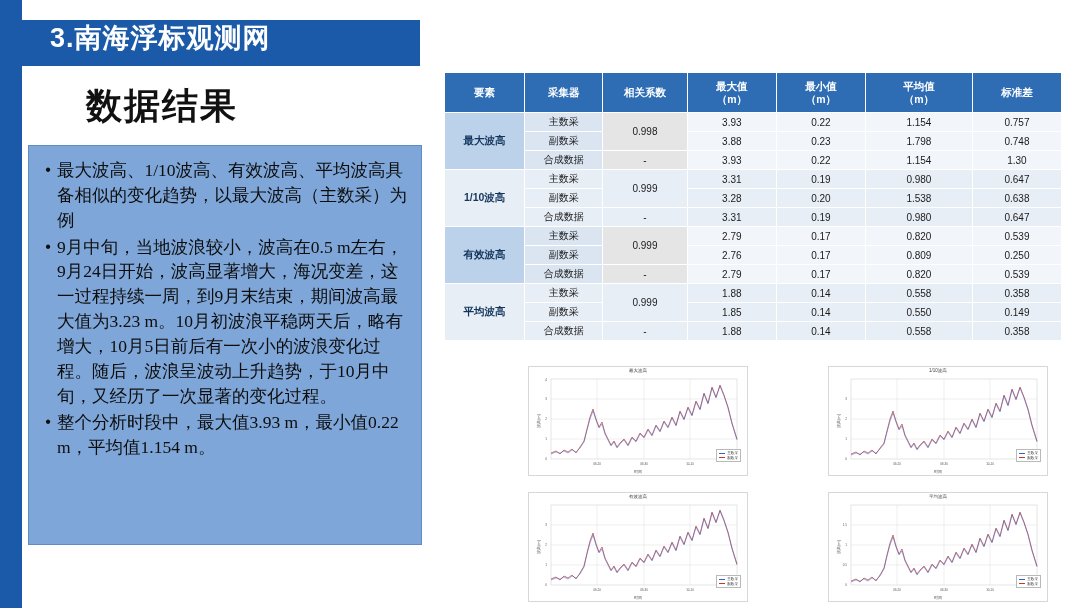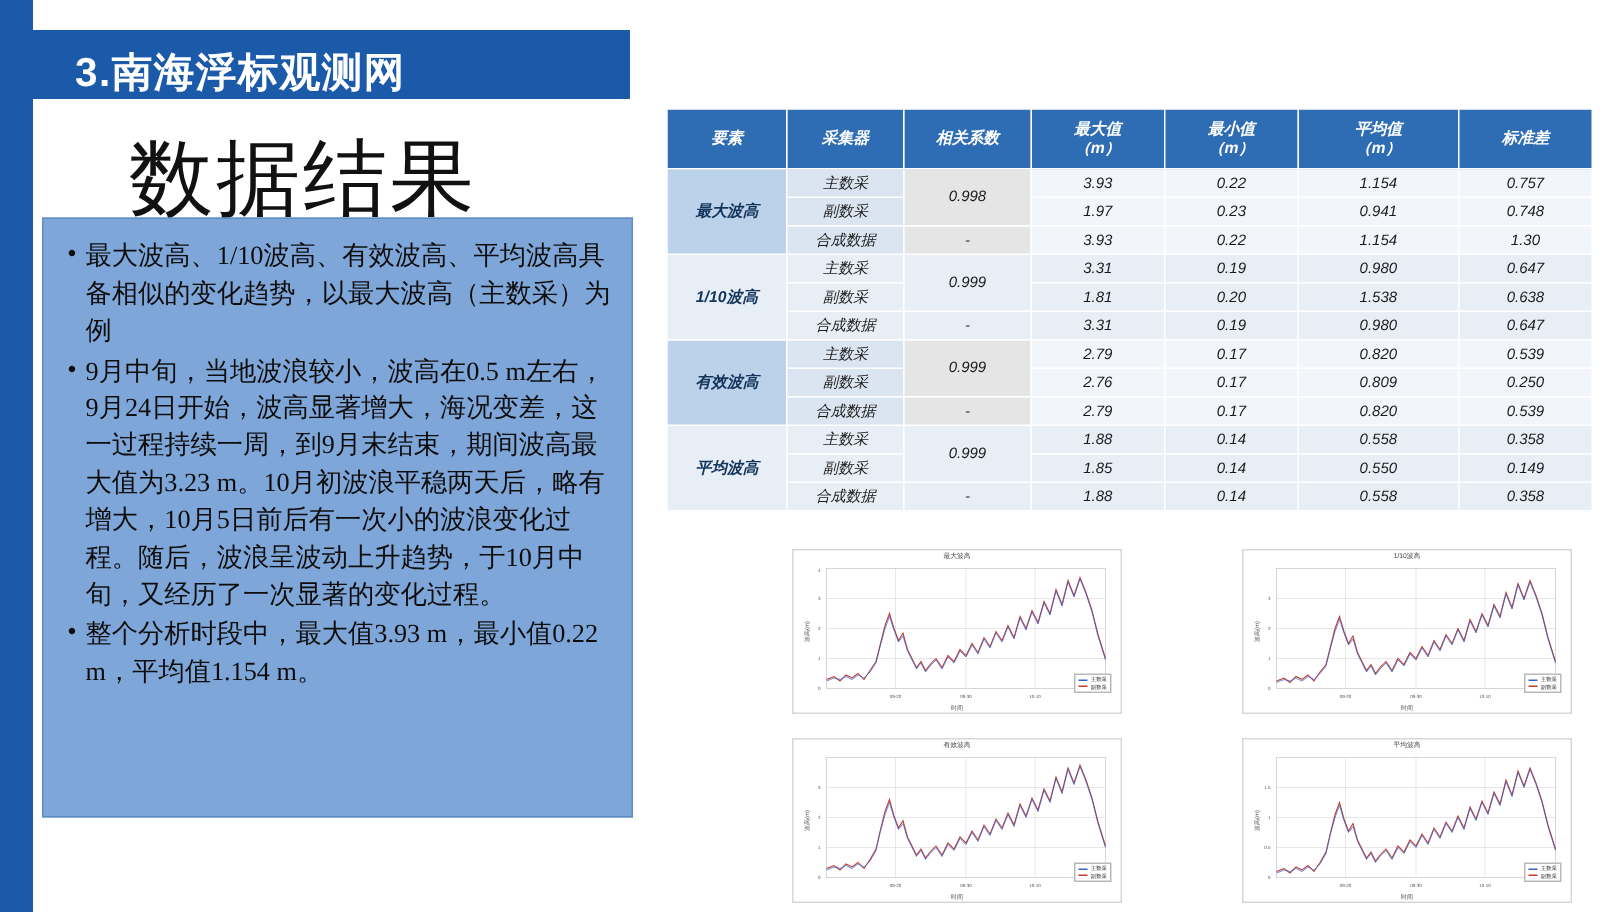--- a/index.html
+++ b/index.html
@@ -17,36 +17,36 @@
     width: 22px; height: 608px;
     background: #1b5aa8;
   }
   
   #title-bar {
     position: absolute;
     left: 22px; top: 20px;
     width: 398px; height: 46px;
     background: #1b5aa8;
     display: flex;
-    align-items: flex-end;
+    align-items: flex-start;
     padding-left: 28px;
   }
   #title-bar .title-text {
     color: #ffffff;
     font-size: 27px;
     font-weight: bold;
     letter-spacing: 1px;
     white-space: nowrap;
   }
   
   #heading {
     position: absolute;
     left: 86px; top: 82px;
-    font-size: 56px;
-    font-weight: normal;
+    font-size: 36px;
+    font-weight: bold;
     color: #111111;
     letter-spacing: 2px;
   }
   
   #bullet-panel {
     position: absolute;
     left: 28px; top: 145px;
     width: 394px; height: 400px;
     background: #7ea6d8;
     border: 1px solid #5e8cc4;
@@ -68,21 +68,20 @@
   }
   #bullet-panel li .txt { flex: 1 1 auto; font-family: Liberation Serif, serif; }
   
   #data-table {
     position: absolute;
     left: 444px; top: 72px;
     width: 618px;
     border-collapse: collapse;
     font-size: 10px;
     color: #1a1a1a;
-    font-style: italic;
   }
   #data-table th {
     background: #2e6db4;
     color: #ffffff;
     font-size: 10.5px;
     font-weight: bold;
     border: 1px solid #ffffff;
     padding: 4px 2px;
     line-height: 1.15;
     height: 40px;
@@ -218,23 +217,23 @@
       <td class="rowhead" rowspan="3">最大波高</td>
       <td class="collector">主数采</td>
       <td class="corr" rowspan="2">0.998</td>
       <td>3.93</td>
       <td>0.22</td>
       <td>1.154</td>
       <td>0.757</td>
     </tr>
     <tr>
       <td class="collector">副数采</td>
-      <td>1.97</td>
+      <td>3.88</td>
       <td>0.23</td>
-      <td>0.941</td>
+      <td>1.798</td>
       <td>0.748</td>
     </tr>
     <tr>
       <td class="collector">合成数据</td>
       <td class="corr">-</td>
       <td>3.93</td>
       <td>0.22</td>
       <td>1.154</td>
       <td>1.30</td>
     </tr>
@@ -243,21 +242,21 @@
       <td class="rowhead" rowspan="3">1/10波高</td>
       <td class="collector">主数采</td>
       <td class="corr" rowspan="2">0.999</td>
       <td>3.31</td>
       <td>0.19</td>
       <td>0.980</td>
       <td>0.647</td>
     </tr>
     <tr class="band-alt">
       <td class="collector">副数采</td>
-      <td>1.81</td>
+      <td>3.28</td>
       <td>0.20</td>
       <td>1.538</td>
       <td>0.638</td>
     </tr>
     <tr class="band-alt">
       <td class="collector">合成数据</td>
       <td class="corr">-</td>
       <td>3.31</td>
       <td>0.19</td>
       <td>0.980</td>

